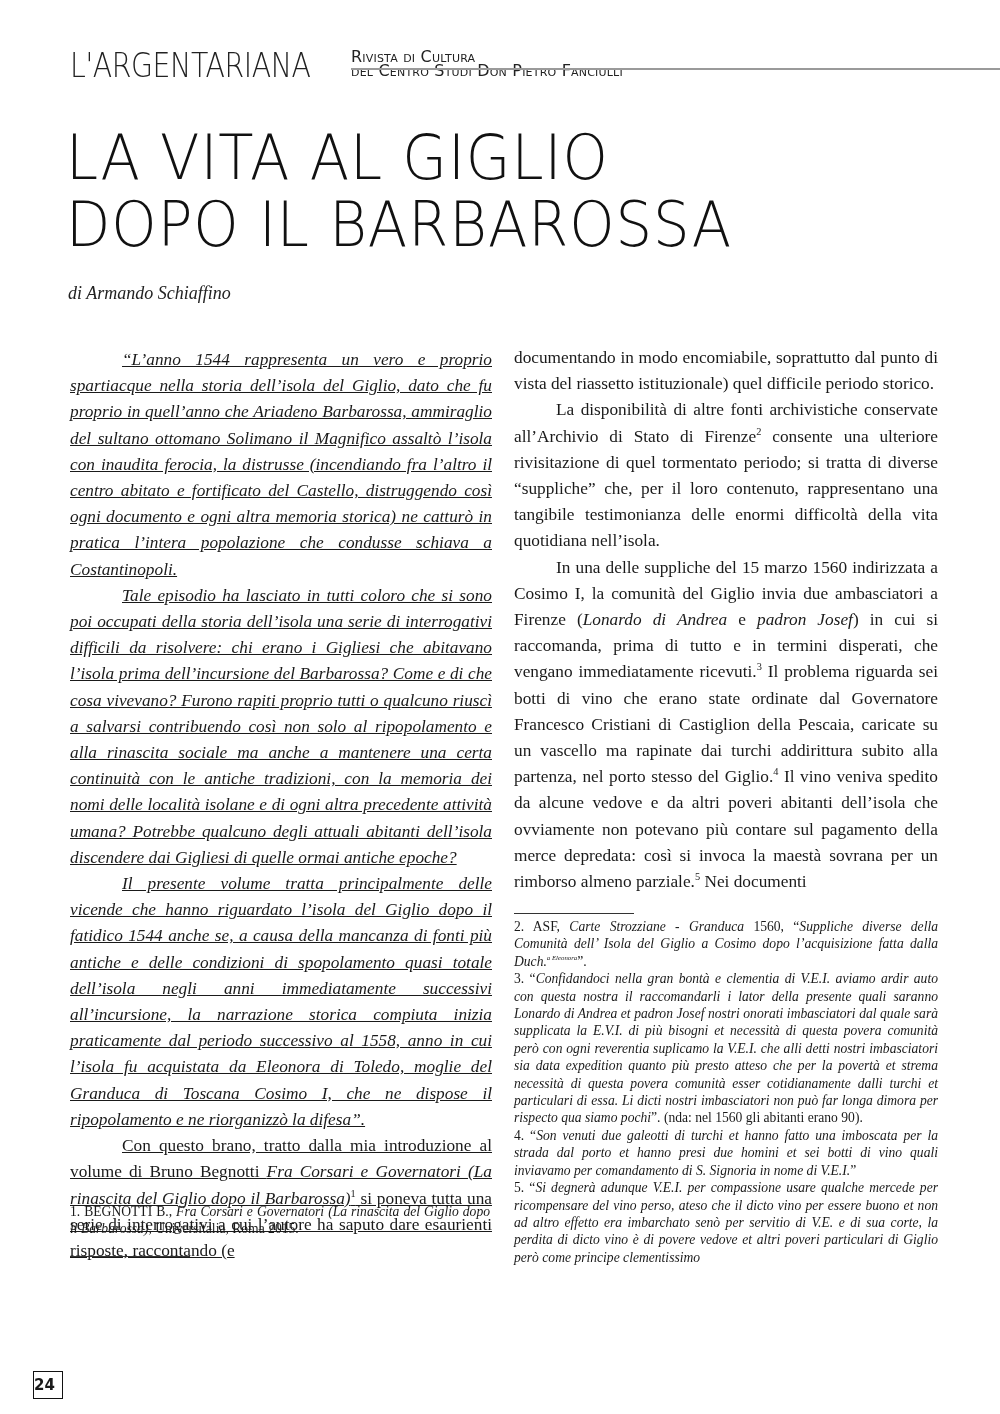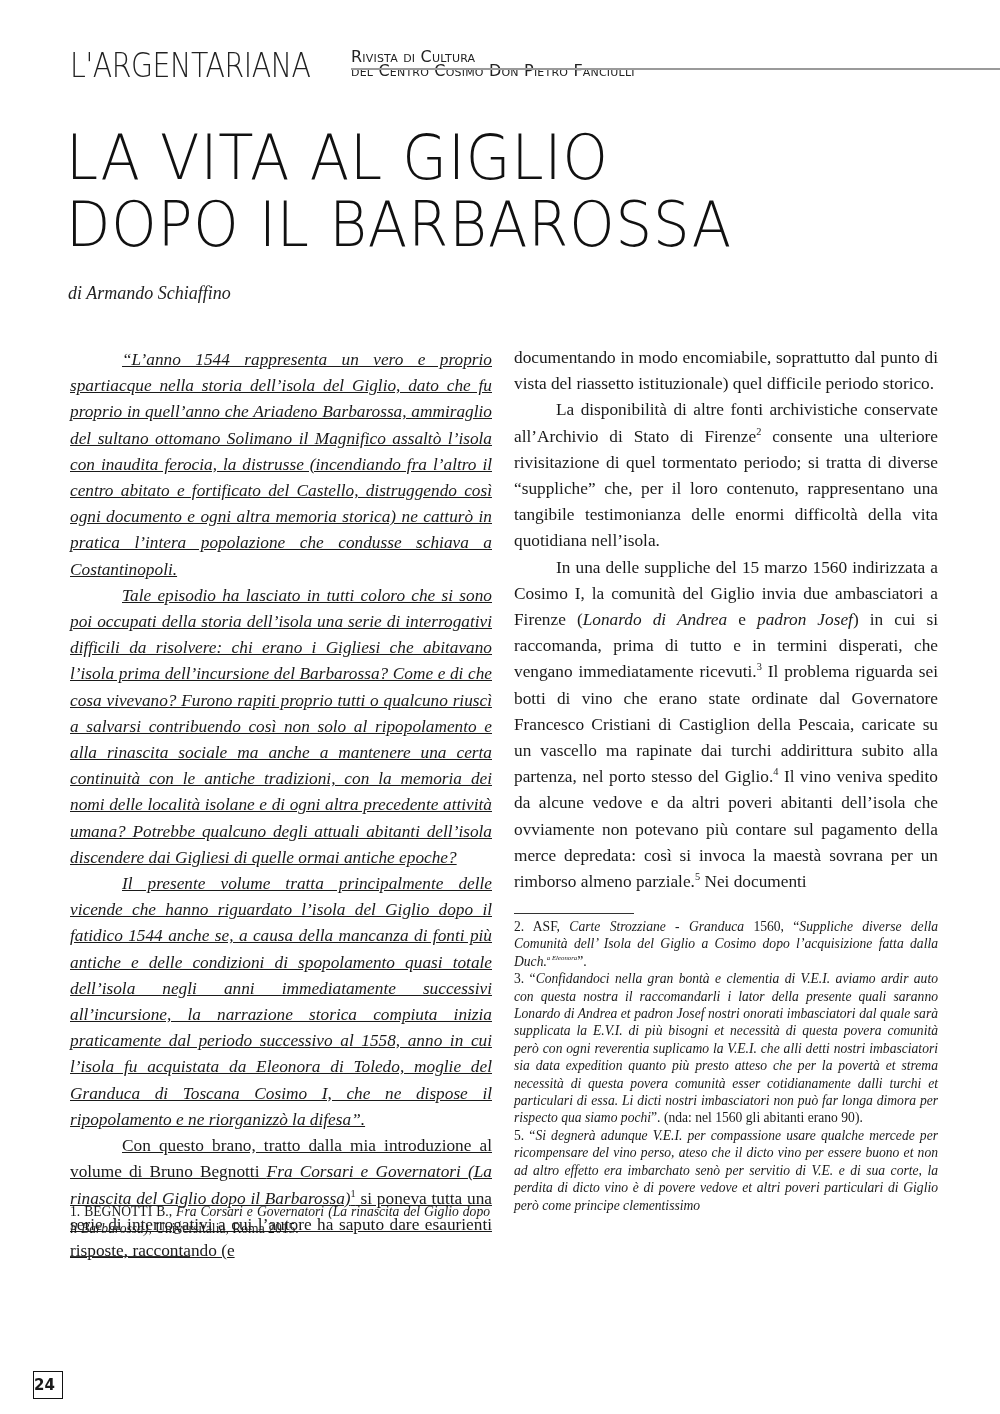--- a/index.html
+++ b/index.html
@@ -47,21 +47,21 @@
             border: 1.5px solid #111; font-family: "DejaVu Sans", sans-serif; font-weight: bold;
             font-size: 15px; line-height: 26px; text-align: left; box-sizing: content-box; }
 </style>
 </head>
 <body>
 
 <header class="masthead">
   <div class="mast-logo">L'ARGENTARIANA</div>
   <div class="mast-sub">
     <div>Rivista di Cultura</div>
-    <div>del Centro Cosimo Don Pietro Fanciulli</div>
+    <div>del Centro Studi Don Pietro Fanciulli</div>
   </div>
   <div class="mast-rule"></div>
 </header>
 
 <h1 class="title" style="margin:0;font-weight:200;">
   <div>LA VITA AL GIGLIO</div>
   <div>DOPO IL BARBAROSSA</div>
 </h1>
 <div class="author">di Armando Schiaffino</div>
 
@@ -80,16 +80,17 @@
 <section class="col col-right">
   <p>documentando in modo encomiabile, soprattutto dal punto di vista del riassetto istituzionale) quel difficile periodo storico.</p>
   <p class="ind"><span>La disponibilità di altre fonti archivistiche conservate all’Archivio di Stato di Firenze</span><sup>2</sup><span> consente una ulteriore rivisitazione di quel tormentato periodo; si tratta di diverse “suppliche” che, per il loro contenuto, rappresentano una tangibile testimonianza delle enormi difficoltà della vita quotidiana nell’isola.</span></p>
   <p class="ind"><span>In una delle suppliche del 15 marzo 1560 indirizzata a Cosimo I, la comunità del Giglio invia due ambasciatori a Firenze (</span><span class="it">Lonardo di Andrea</span><span> e </span><span class="it">padron Josef</span><span>) in cui si raccomanda, prima di tutto e in termini disperati, che vengano immediatamente ricevuti.</span><sup>3</sup><span> Il problema riguarda sei botti di vino che erano state ordinate dal Governatore Francesco Cristiani di Castiglion della Pescaia, caricate su un vascello ma rapinate dai turchi addirittura subito alla partenza, nel porto stesso del Giglio.</span><sup>4</sup><span> Il vino veniva spedito da alcune vedove e da altri poveri abitanti dell’isola che ovviamente non potevano più contare sul pagamento della merce depredata: così si invoca la maestà sovrana per un rimborso almeno parziale.</span><sup>5</sup><span> Nei documenti</span></p>
 </section>
 
 <div class="fn-rule" style="left:514px; top:913px;"></div>
 <div class="fn fn-right">
   <p><span>2. ASF, </span><span class="it">Carte Strozziane - Granduca</span><span> 1560, “</span><span class="it">Suppliche diverse della Comunità dell’ Isola del Giglio a Cosimo dopo l’acquisizione fatta dalla Duch.</span><span class="it tiny">a Eleonora</span><span>”.</span></p>
   <p><span>3. “</span><span class="it">Confidandoci nella gran bontà e clementia di V.E.I. aviamo ardir auto con questa nostra il raccomandarli i lator della presente quali saranno Lonardo di Andrea et padron Josef nostri onorati imbasciatori dal quale sarà supplicata la E.V.I. di più bisogni et necessità di questa povera comunità però con ogni reverentia suplicamo la V.E.I. che alli detti nostri imbasciatori sia data expedition quanto più presto atteso che per la povertà et strema necessità di questa povera comunità esser cotidianamente dalli turchi et particulari di essa. Li dicti nostri imbasciatori non può far longa dimora per rispecto qua siamo pochi</span><span>”. (nda: nel 1560 gli abitanti erano 90).</span></p>
+  <p><span>4. “</span><span class="it">Son venuti due galeotti di turchi et hanno fatto una imboscata per la strada dal porto et hanno presi due homini et sei botti di vino quali inviavamo per comandamento di S. Signoria in nome di V.E.I.</span><span>”</span></p>
   <p><span>5. “</span><span class="it">Si degnerà adunque V.E.I. per compassione usare qualche mercede per ricompensare del vino perso, ateso che il dicto vino per essere buono et non ad altro effetto era imbarchato senò per servitio di V.E. e di sua corte, la perdita di dicto vino è di povere vedove et altri poveri particulari di Giglio però come principe clementissimo</span></p>
 </div>
 
 <div class="pageno">24</div>
 
 </body></html>

